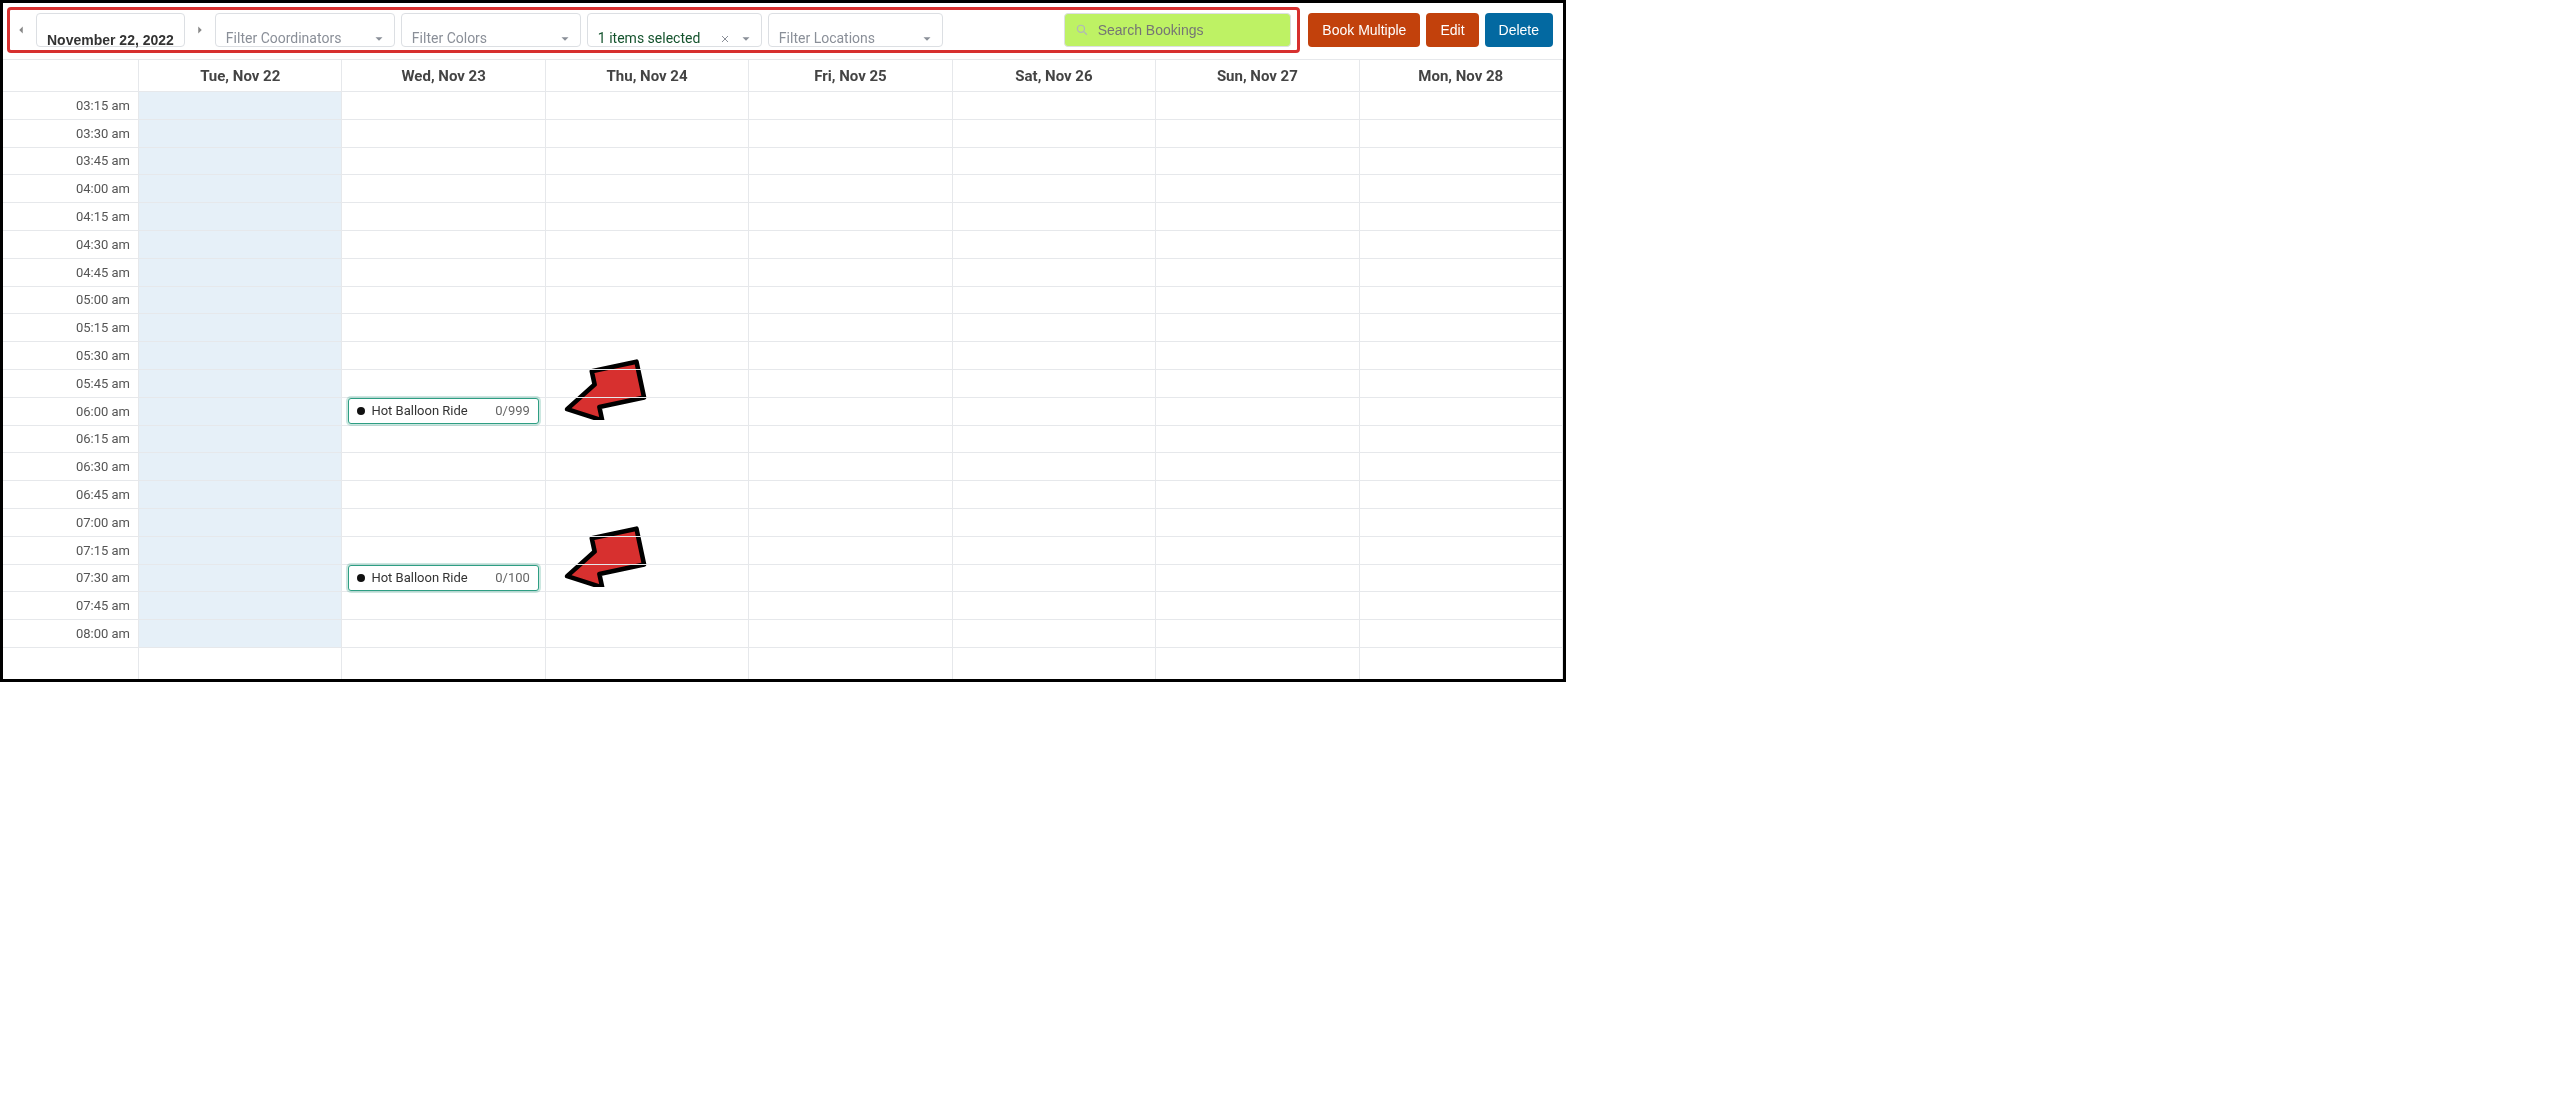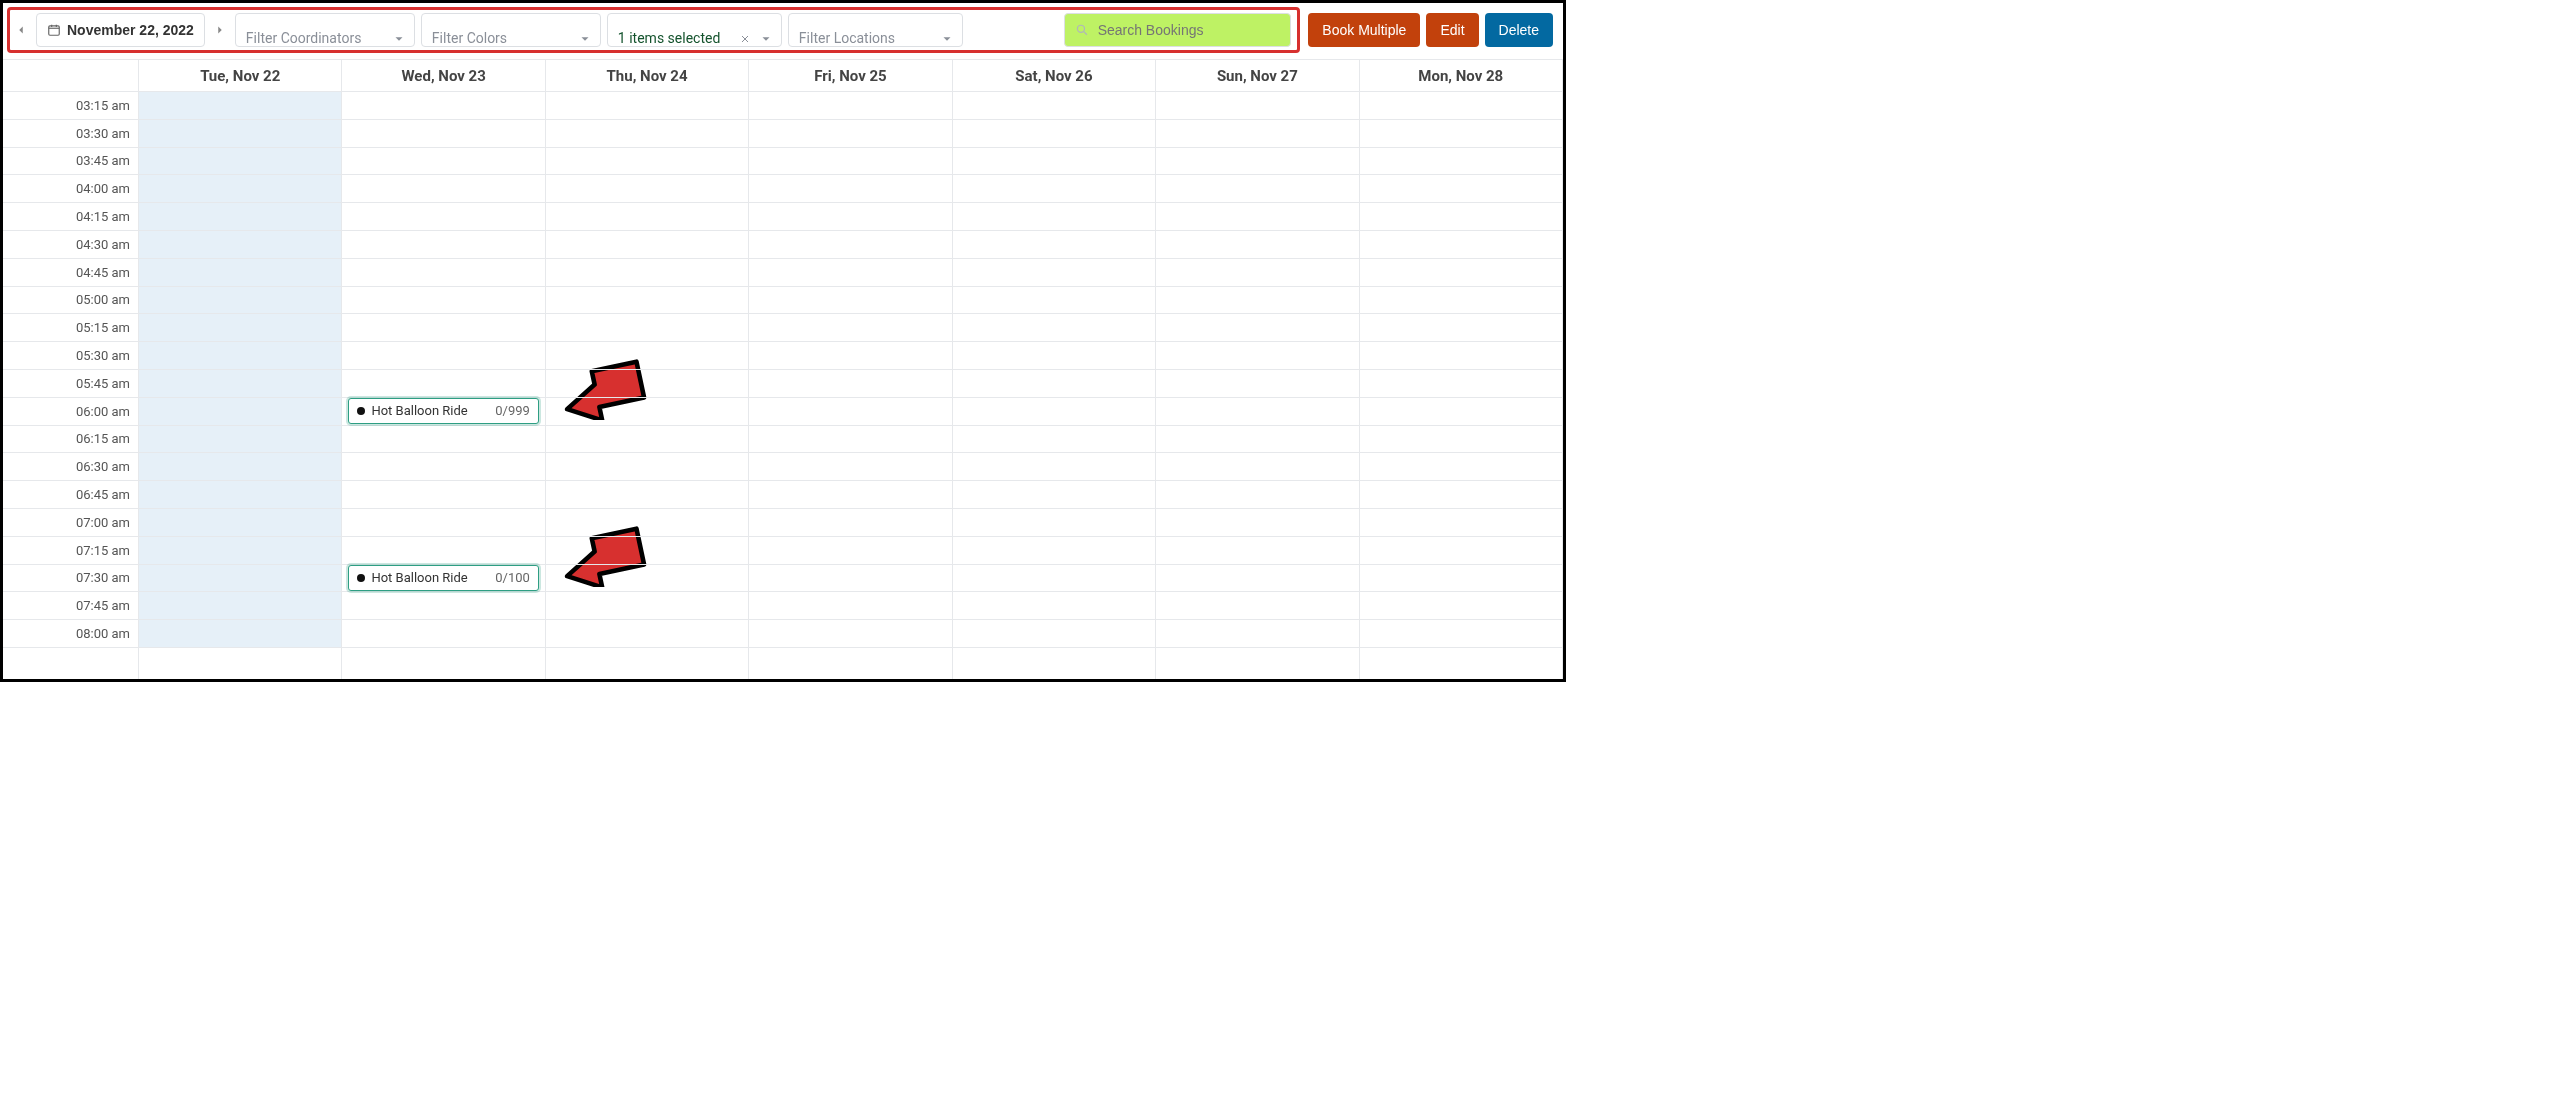--- a/index.html
+++ b/index.html
@@ -1,21 +1,21 @@
 <!DOCTYPE html>
 <html><head>
 <meta charset="utf-8">
 <style>
   * { box-sizing: border-box; margin: 0; padding: 0; }
   html, body { width: 100%; height: 100%; font-family: -apple-system, "Segoe UI", Roboto, Helvetica, Arial, sans-serif; font-size: 14px; color: #333; background: #fff; }
   .app { width: 1566px; height: 682px; border: 3px solid #000; background: #fff; overflow: hidden; position: relative; }
   .toolbar-wrap { display: flex; align-items: flex-start; padding: 4px 6px 6px 4px; gap: 8px; }
   .filter-group { display: flex; align-items: center; gap: 6px; border: 3px solid #d7302f; border-radius: 4px; padding: 4px 6px 4px 2px; flex: 1 1 auto; height: 46px; }
   .nav-btn { width: 18px; height: 30px; display: flex; align-items: center; justify-content: center; border: none; color: #888; cursor: pointer; font-size: 18px; line-height: 1; }
-  .date-btn { display: flex; align-items: center; gap: 6px; height: 34px; padding: 12px 10px; border: 1px solid #dcdfe3; border-radius: 4px; background: #fff; font-size: 14px; color: #333; cursor: pointer; font-weight: 600; }
+  .date-btn { display: flex; align-items: center; gap: 6px; height: 34px; padding: 12px 10px; border: 1px solid #dcdfe3; border-radius: 4px; background: #fff; font-size: 14px; color: #333; cursor: pointer; font-weight: 600; flex-direction: column; }
   .cal-icon { width: 14px; height: 14px; }
   .select { display: flex; align-items: flex-end; height: 34px; padding: 0 8px 0 10px; border: 1px solid #dcdfe3; border-radius: 4px; background: #fff; color: #8a8f98; cursor: pointer; justify-content: space-between; gap: 8px; min-width: 180px; flex: 0 0 auto; }
   .select.has-value { color: #14532d; }
   .select .chev { width: 14px; height: 14px; color: #8a8f98; }
   .select .clear { width: 12px; height: 12px; color: #8a8f98; margin-right: 4px; }
   .search { display: flex; align-items: center; height: 34px; padding: 8px 10px; border: 1px solid #dcdfe3; border-radius: 4px; background: #bef264; gap: 8px; color: #8a8f98; min-width: 200px; }
   .search input { border: none; outline: none; font-size: 14px; color: #333; width: 100%; background: transparent; }
   .search .mag { width: 16px; height: 16px; color: #b0b5bc; }
   .actions { display: flex; align-items: center; gap: 6px; padding-top: 6px; padding-right: 4px; }
   .btn { height: 34px; padding: 0 14px; border-radius: 4px; border: none; color: #fff; font-size: 14px; cursor: pointer; display: flex; align-items: center; }

